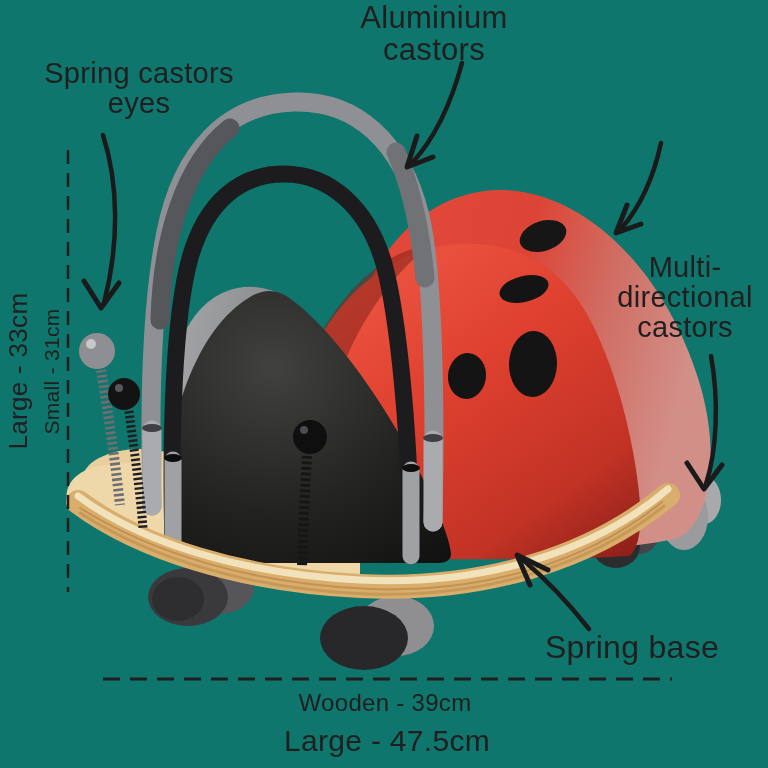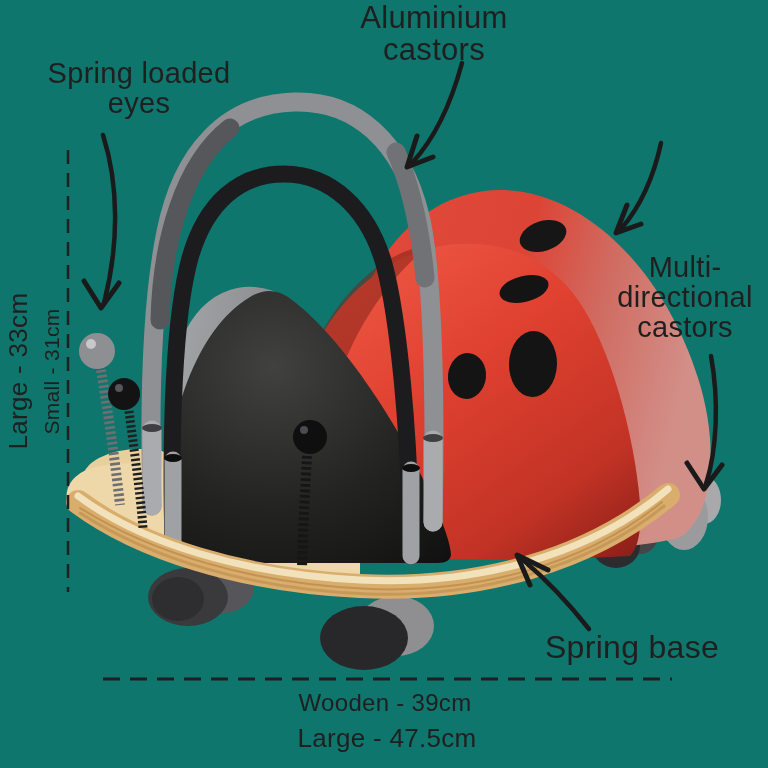--- a/index.html
+++ b/index.html
@@ -13,21 +13,21 @@
   .label{
     position:absolute;text-align:center;line-height:1.04;
     letter-spacing:.3px;color:#1f1f1f;white-space:nowrap;
   }
   .lab-handle{left:309px;top:2px;width:250px;font-size:31px;}
   .lab-eyes{left:14px;top:58px;width:250px;font-size:29px;}
   .lab-tough{left:518px;top:74px;width:250px;font-size:29px;}
   .lab-multi{left:595px;top:252px;width:180px;font-size:29px;}
   .lab-wooden{left:507px;top:631px;width:250px;font-size:32px;}
   .lab-s39{left:260px;top:691px;width:250px;font-size:24px;}
-  .lab-l475{left:262px;top:725px;width:250px;font-size:26px;}
+  .lab-l475{left:262px;top:725px;width:250px;font-size:30px;}
   .vlabel{
     position:absolute;text-align:center;white-space:nowrap;
     letter-spacing:.3px;color:#1f1f1f;
   }
   .v-large{left:-70px;top:358px;width:172px;height:26px;font-size:26px;
     transform:rotate(-90deg);transform-origin:center;}
   .v-small{left:-21px;top:361px;width:142px;height:21px;font-size:21px;
     transform:rotate(-90deg);transform-origin:center;}
 </style>
 </head>
@@ -179,21 +179,21 @@
       </g>
     </g>
   </svg>
 
   <div class="label lab-handle">
     <div>Aluminium</div>
     <div>castors</div>
   </div>
 
   <div class="label lab-eyes">
-    <div>Spring loaded</div>
+    <div>Spring castors</div>
     <div>eyes</div>
   </div>
 
 
   <div class="label lab-multi">
     <div>Multi-</div>
     <div>directional</div>
     <div>castors</div>
   </div>
 

